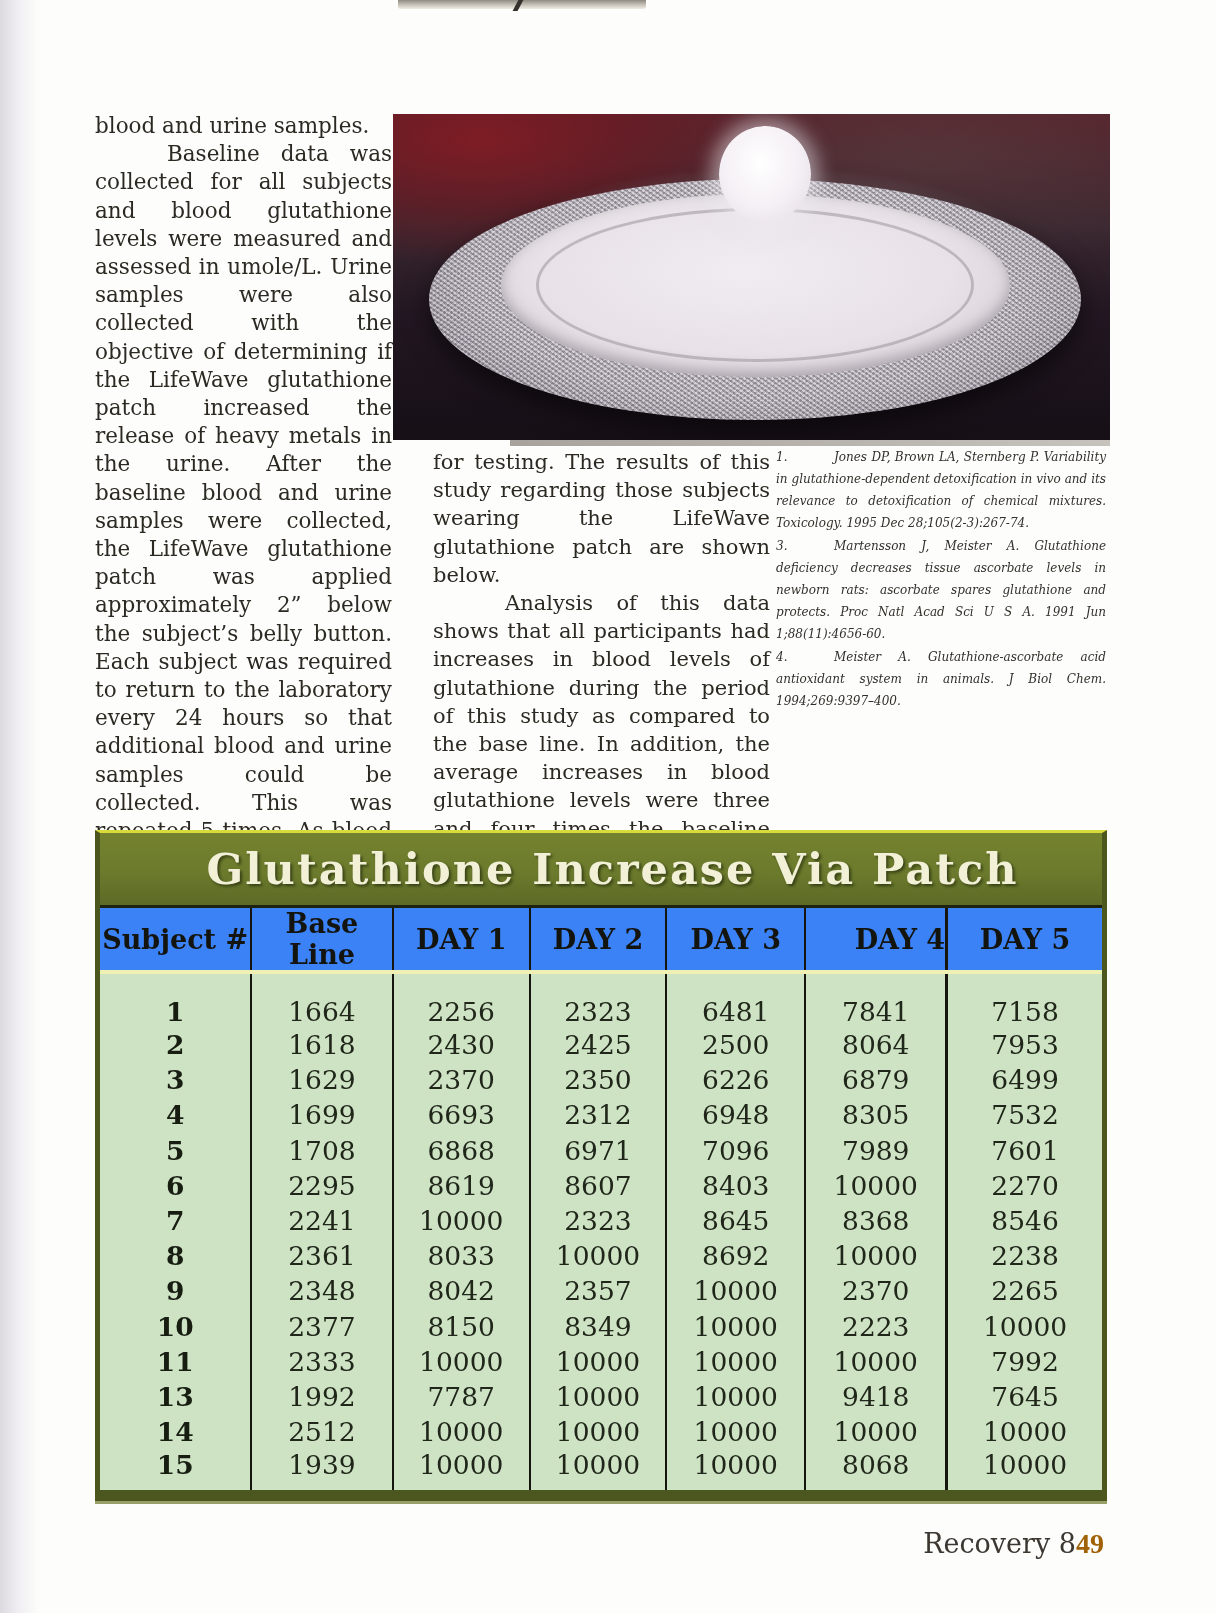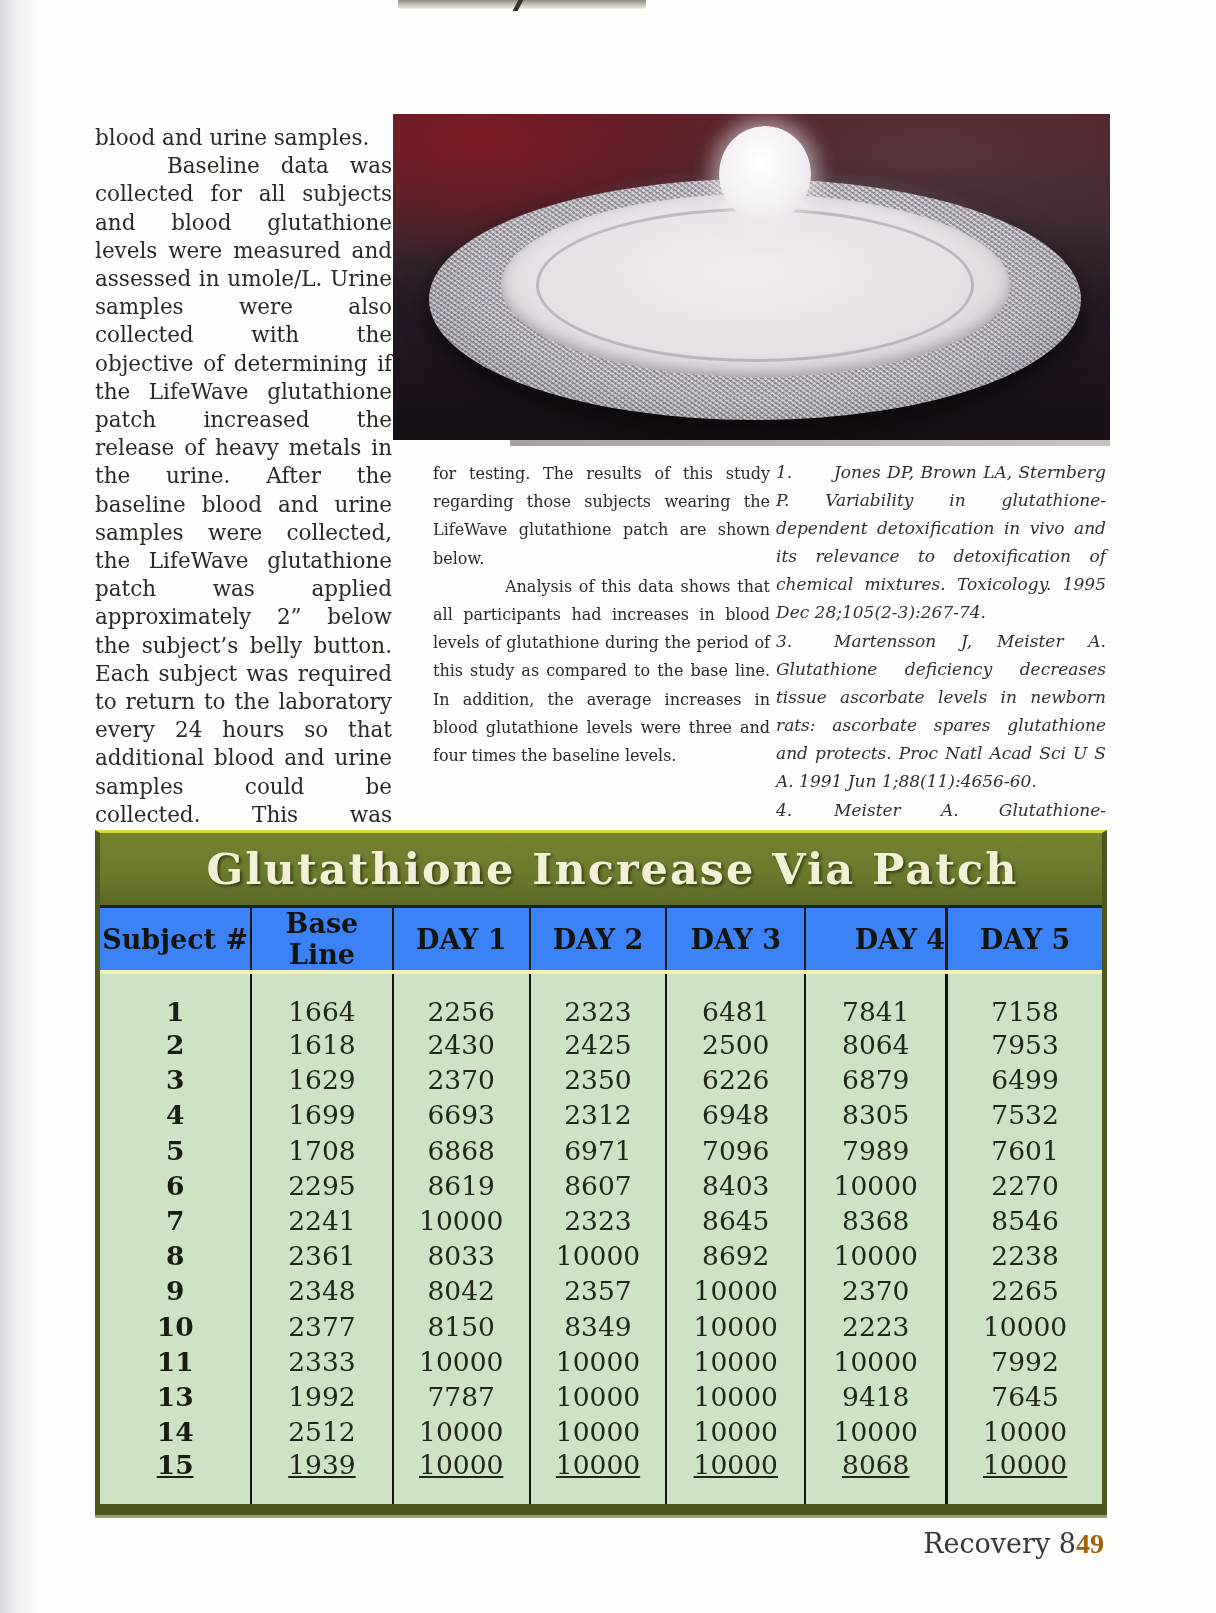--- a/index.html
+++ b/index.html
@@ -19,25 +19,25 @@
   .scan-artifact {
     position:absolute; left:398px; top:0; width:248px; height:9px;
     background:linear-gradient(180deg,#8f8a82 0%, #c9c4ba 55%, #efece4 100%);
     border-radius:0 0 3px 3px;
   }
   .scan-artifact .mark {
     position:absolute; left:118px; top:-2px; width:5px; height:13px;
     background:#35312c; transform:skewX(-28deg);
   }
   
-  .col { position:absolute; text-align:justify;margin-top:12px; }
+  .col { position:absolute; text-align:justify; }
   .col p { text-align:justify; }
   .col-left  { left:95px;  top:112px; width:297px; font-size:21.5px; line-height:28.2px; }
-  .col-mid   { left:433px; top:448px; width:337px; font-size:16px; line-height:28.2px; }
-  .col-refs  { left:776px; top:446px; width:330px; font-size:17px; line-height:28px;
+  .col-mid   { left:433px; top:448px; width:337px; font-size:21px; line-height:28.2px; }
+  .col-refs  { left:776px; top:446px; width:330px; font-size:12px; line-height:22px;
                font-style:italic; color:#33302a; }
   .indent { text-indent:72px; }
   .ref { margin-bottom:1px; }
   .ref .ref-num { display:inline-block; min-width:58px; font-style:italic; }
   
   .photo {
     position:absolute; left:393px; top:114px; width:717px; height:326px;
     background:
       radial-gradient(ellipse 60% 55% at 12% 8%, rgba(128,28,36,.95) 0%, rgba(110,26,34,.55) 40%, rgba(90,22,30,0) 70%),
       radial-gradient(ellipse 70% 50% at 75% 12%, rgba(90,70,70,.5) 0%, rgba(60,48,52,0) 70%),
@@ -106,21 +106,21 @@
   .gt thead th:last-child { border-right:none; }
   .gt tbody { background:#cde3c3; }
   .gt tbody td {
     height:35.2px; text-align:center; font-size:26.5px; color:#20261a;
     border-right:2px solid #16160f;
   }
   .gt tbody td:last-child { border-right:none;text-align:center; }
   .gt tbody td:nth-child(6) { border-right-width:3px; }
   .gt thead th:nth-child(6) { border-right-width:3px; }
   .gt tbody tr:first-child td { padding-top:22px; }
-  .gt tbody tr:last-child td { padding-bottom:24px;text-decoration:underline; }
+  .gt tbody tr:last-child td { padding-bottom:10px; }
   .gt tbody td:first-child { font-weight:bold; color:#181d12; }
   
   .footer {
     position:absolute; top:1528px; right:112px;
     display:flex; align-items:baseline; 
   }
   .footer .journal { font-size:27px; color:#3c3731; }
   .footer .pageno  { font-size:28px; font-weight:bold; font-family:Liberation Serif, serif; color:#a16207; }
 </style>
 </head>

